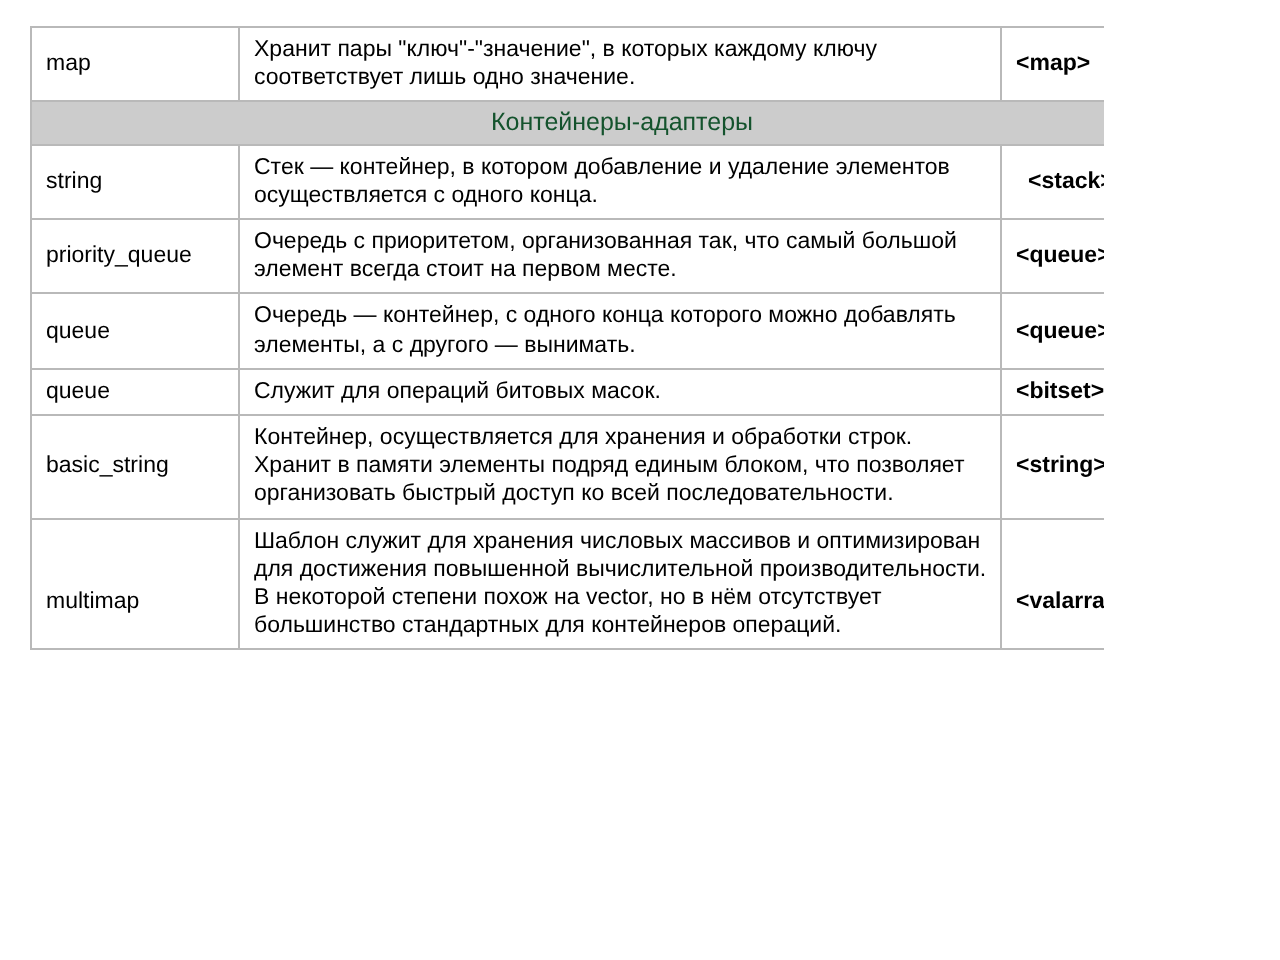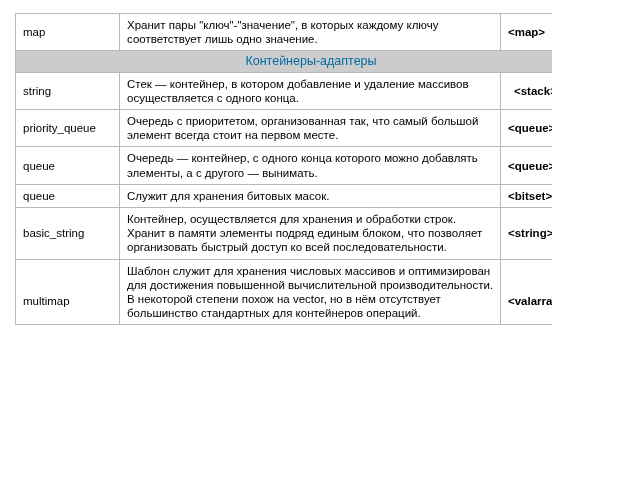--- a/index.html
+++ b/index.html
@@ -76,21 +76,21 @@
 
   
   td.cell-header-file.indent {
     padding-left: 13px;
     margin-left: 16px;
   }
 
   tr.section-row td {
     background: #cccccc;
     text-align: center;
-    color: #0369a1;
+    color: #14532d;
     font-size: 12.5px;
     padding-top: 3px;
     padding-bottom: 3px;
     border: 1px solid #b9b9b9;
   }
 </style>
 </head>
 <body>
 
 <div class="page">
@@ -109,40 +109,40 @@
           <td class="cell-header-file">&lt;map&gt;</td>
         </tr>
 
 
         <tr class="section-row">
           <td colspan="3">Контейнеры-адаптеры</td>
         </tr>
 
         <tr>
           <td class="cell-name">string</td>
-          <td class="cell-desc">Стек — контейнер, в котором добавление и удаление массивов осуществляется с одного конца.</td>
+          <td class="cell-desc">Стек — контейнер, в котором добавление и удаление элементов осуществляется с одного конца.</td>
           <td class="cell-header-file indent">&lt;stack&gt;</td>
         </tr>
 
         <tr>
           <td class="cell-name">priority_queue</td>
           <td class="cell-desc">Очередь с приоритетом, организованная так, что самый большой элемент всегда стоит на первом месте.</td>
           <td class="cell-header-file">&lt;queue&gt;</td>
         </tr>
 
         <tr>
           <td class="cell-name">queue</td>
           <td class="cell-desc">Очередь — контейнер, с одного конца которого можно добавлять элементы, а с другого — вынимать.</td>
           <td class="cell-header-file">&lt;queue&gt;</td>
         </tr>
 
 
         <tr>
           <td class="cell-name">queue</td>
-          <td class="cell-desc">Служит для хранения битовых масок.</td>
+          <td class="cell-desc">Служит для операций битовых масок.</td>
           <td class="cell-header-file">&lt;bitset&gt;</td>
         </tr>
 
         <tr>
           <td class="cell-name">basic_string</td>
           <td class="cell-desc">Контейнер, осуществляется для хранения и обработки строк. Хранит в памяти элементы подряд единым блоком, что позволяет организовать быстрый доступ ко всей последовательности.</td>
           <td class="cell-header-file">&lt;string&gt;</td>
         </tr>
 
         <tr class="row-valarray">

